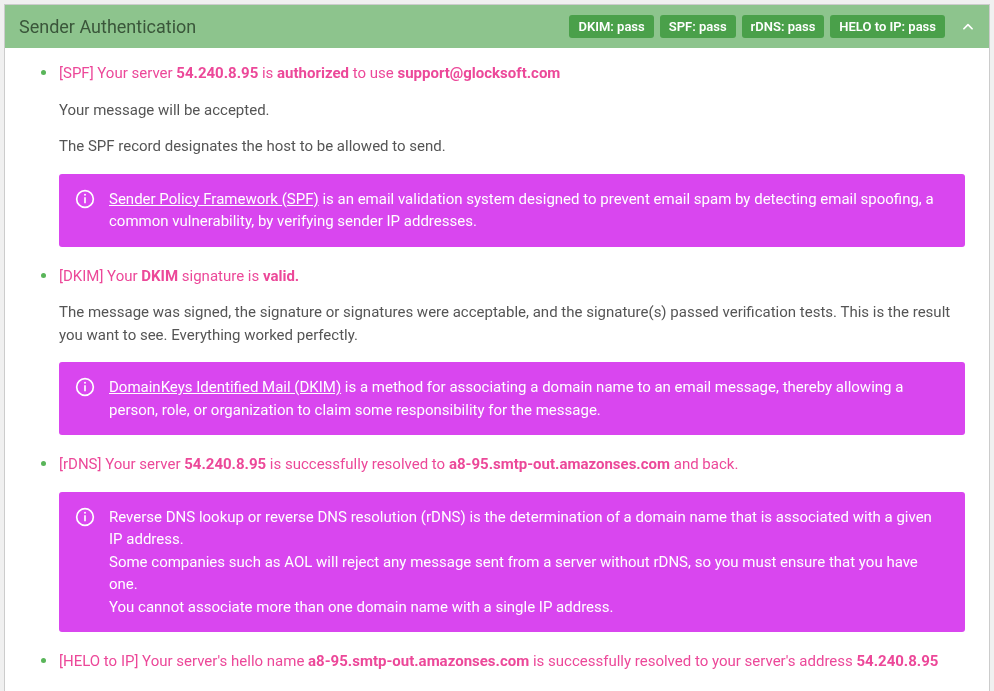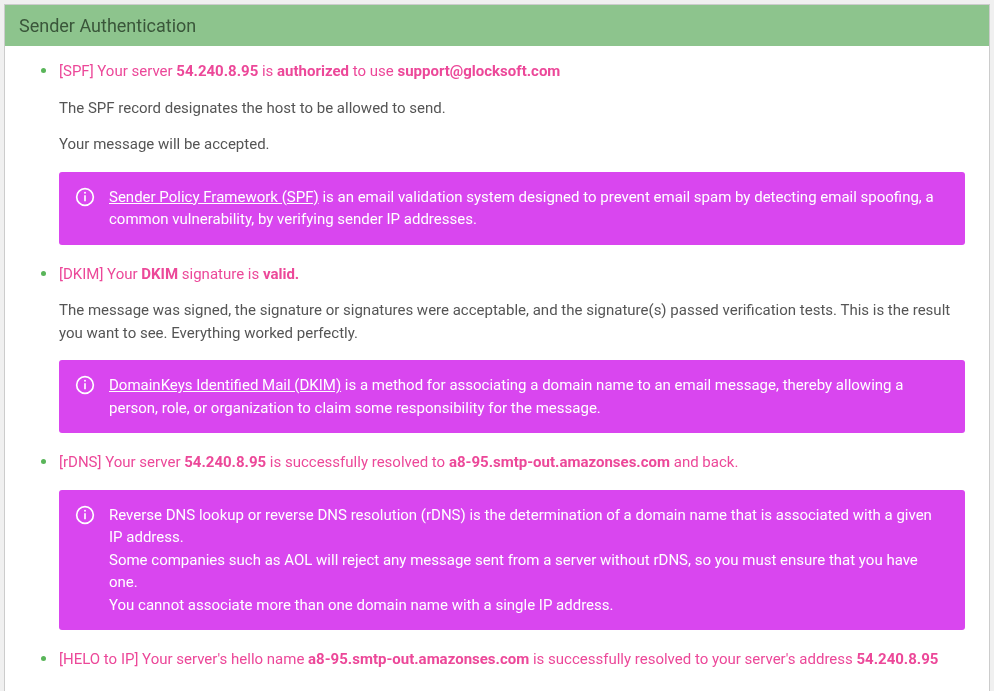--- a/index.html
+++ b/index.html
@@ -107,31 +107,42 @@
     .info-text .ul {
       text-decoration: underline;
     }
   </style>
 </head>
 <body>
 
 <div class="panel">
   <div class="panel-header">
     <div class="panel-title">Sender Authentication</div>
+    <div class="panel-header-right">
+      <span class="badge">DKIM: pass</span>
+      <span class="badge">SPF: pass</span>
+      <span class="badge">rDNS: pass</span>
+      <span class="badge">HELO to IP: pass</span>
+      <span class="chevron">
+        <svg viewBox="0 0 24 24" fill="none" stroke="#fff" stroke-width="3" stroke-linecap="round" stroke-linejoin="round">
+            <polyline points="5 15 12 8 19 15"></polyline>
+          </svg>
+      </span>
+    </div>
   </div>
 
   <div class="panel-body">
     <ul class="items">
 
       <li>
         <div class="line-title">
           <span>[SPF] Your server </span><span class="strong">54.240.8.95</span><span> is </span><span class="strong">authorized</span><span> to use </span><span class="strong">support@glocksoft.com</span>
         </div>
+        <p class="para">Your message will be accepted.</p>
         <p class="para">The SPF record designates the host to be allowed to send.</p>
-        <p class="para">Your message will be accepted.</p>
         <div class="info-box">
           <span class="info-icon">
             <svg viewBox="0 0 24 24" fill="none" stroke="#fff" stroke-width="2">
                 <circle cx="12" cy="12" r="10"></circle>
                 <line x1="12" y1="10" x2="12" y2="17"></line>
                 <circle cx="12" cy="7" r="1.2" fill="#fff" stroke="none"></circle>
               </svg>
           </span>
           <div class="info-text">
             <span class="ul">Sender Policy Framework (SPF)</span><span> is an email validation system designed to prevent email spam by detecting email spoofing, a common vulnerability, by verifying sender IP addresses.</span>

